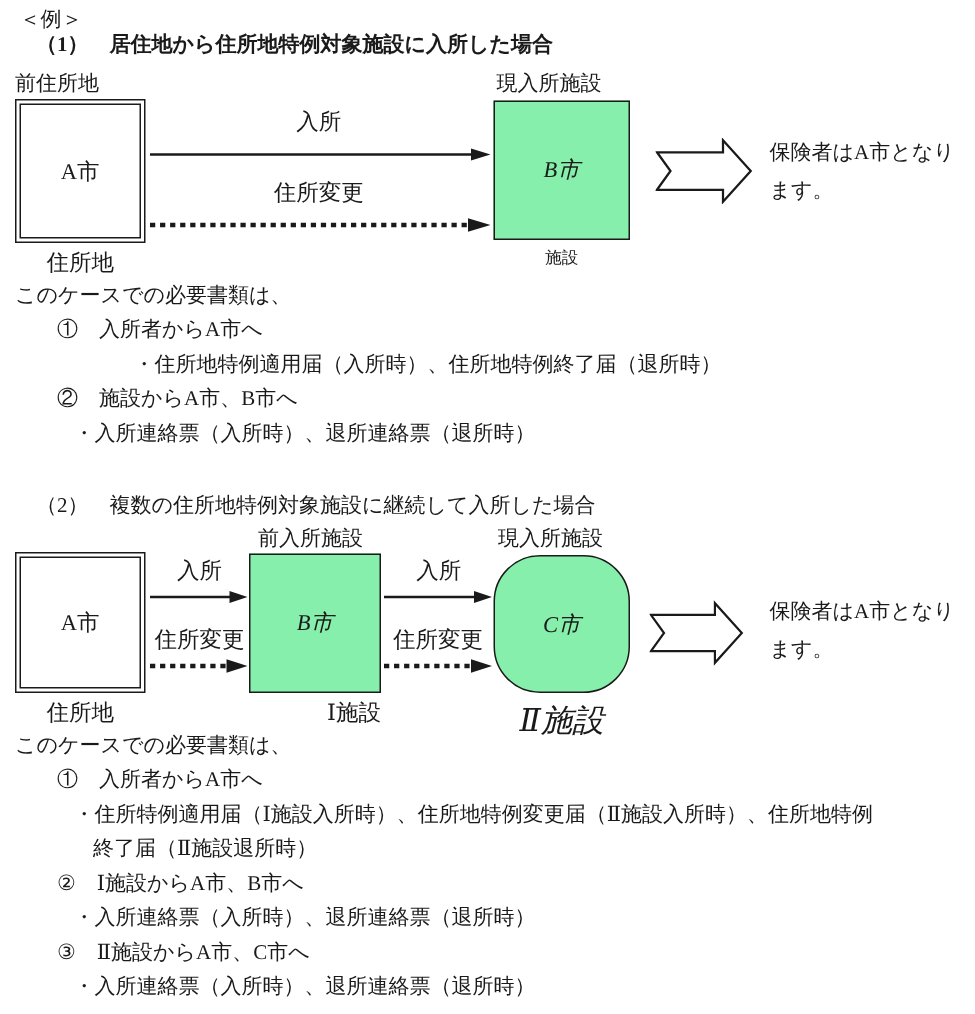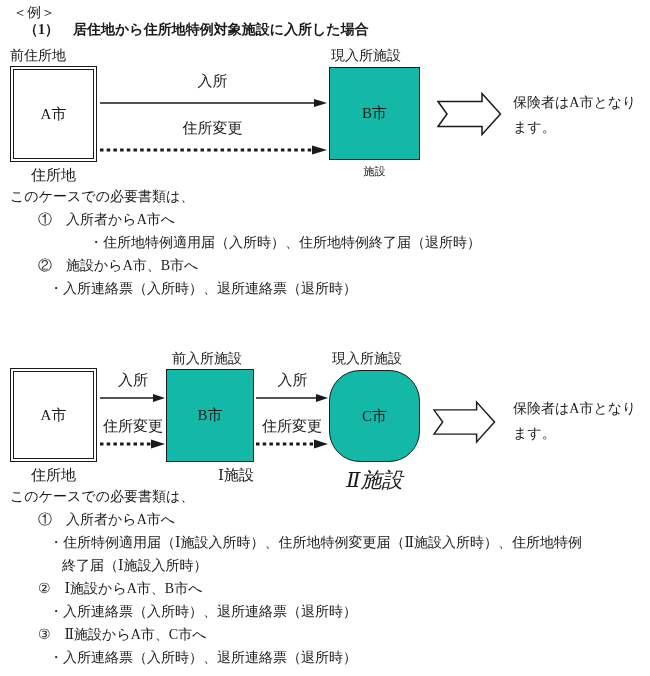--- a/index.html
+++ b/index.html
@@ -1,21 +1,21 @@
 <!DOCTYPE html>
 <html><head>
 <meta charset="utf-8">
 <style>
   html,body{margin:0;padding:0;background:#fff;}
   .page{position:relative;width:650px;height:676px;background:#ffffff;overflow:hidden;
         font-family:"Liberation Serif","DejaVu Serif",serif;color:#1a1a1a;font-size:14px;}
   .abs{position:absolute;white-space:nowrap;}
   .ctr{text-align:center;}
   .box{position:absolute;box-sizing:border-box;border:1px solid #1a1a1a;
-       display:flex;align-items:center;justify-content:center;font-size:15px;background:#14b8a6;}
+       display:flex;align-items:center;justify-content:center;font-size:15px;background:#86efac;font-style:italic;}
   .dbox{position:absolute;box-sizing:border-box;border:1px solid #1a1a1a;padding:2px;background:#fff;}
   .dbox .inner{box-sizing:border-box;border:1px solid #1a1a1a;width:100%;height:100%;
        display:flex;align-items:center;justify-content:center;font-size:15px;}
   .lab{position:absolute;font-size:14px;white-space:nowrap;}
   .alab{position:absolute;font-size:15px;white-space:nowrap;}
   .svgabs{position:absolute;display:block;}
   .result{position:absolute;font-size:14px;line-height:25px;width:140px;}
   .note{position:absolute;font-size:14px;white-space:nowrap;}
 </style>
 </head>
@@ -57,20 +57,21 @@
     <div>保険者はA市となり</div>
     <div>ます。</div>
   </div>
 
   <div class="note" style="left:10px;top:188px;">このケースでの必要書類は、</div>
   <div class="note" style="left:38px;top:211px;">①　入所者からA市へ</div>
   <div class="note" style="left:49px;top:234px;margin-left:40px;">・住所地特例適用届（入所時）、住所地特例終了届（退所時）</div>
   <div class="note" style="left:38px;top:257px;">②　施設からA市、B市へ</div>
   <div class="note" style="left:49px;top:280px;">・入所連絡票（入所時）、退所連絡票（退所時）</div>
 
+  <div class="abs" style="left:24px;top:328px;">（2）　複数の住所地特例対象施設に継続して入所した場合</div>
 
   <div class="lab" style="left:10px;top:369px;margin-top:20px;">元住所地</div>
   <div class="lab" style="left:172px;top:350px;">前入所施設</div>
   <div class="lab" style="left:332px;top:350px;">現入所施設</div>
 
   <div class="dbox" style="left:10px;top:368px;width:87px;height:94px;">
     <div class="inner">A市</div>
   </div>
   <div class="box" style="left:166px;top:369px;width:88px;height:93px;">B市</div>
   <div class="box" style="left:329px;top:370px;width:91px;height:92px;border-radius:31px;">C市</div>
@@ -105,19 +106,19 @@
     <polygon points="1,9.5 45,9.5 45,1.5 63.5,22 45,42.5 45,34.5 1,34.5 10,22" fill="#ffffff" stroke="#1a1a1a" stroke-width="1.5"></polygon>
   </svg>
   <div class="result" style="left:513px;top:396px;">
     <div>保険者はA市となり</div>
     <div>ます。</div>
   </div>
 
   <div class="note" style="left:10px;top:488px;">このケースでの必要書類は、</div>
   <div class="note" style="left:38px;top:511px;">①　入所者からA市へ</div>
   <div class="note" style="left:49px;top:534px;">・住所特例適用届（Ⅰ施設入所時）、住所地特例変更届（Ⅱ施設入所時）、住所地特例</div>
-  <div class="note" style="left:62px;top:557px;">終了届（Ⅰ施設入所時）</div>
+  <div class="note" style="left:62px;top:557px;">終了届（Ⅱ施設退所時）</div>
   <div class="note" style="left:38px;top:580px;">②　Ⅰ施設からA市、B市へ</div>
   <div class="note" style="left:49px;top:603px;">・入所連絡票（入所時）、退所連絡票（退所時）</div>
   <div class="note" style="left:38px;top:626px;">③　Ⅱ施設からA市、C市へ</div>
   <div class="note" style="left:49px;top:649px;">・入所連絡票（入所時）、退所連絡票（退所時）</div>
 
 </div>
 
 </body></html>

